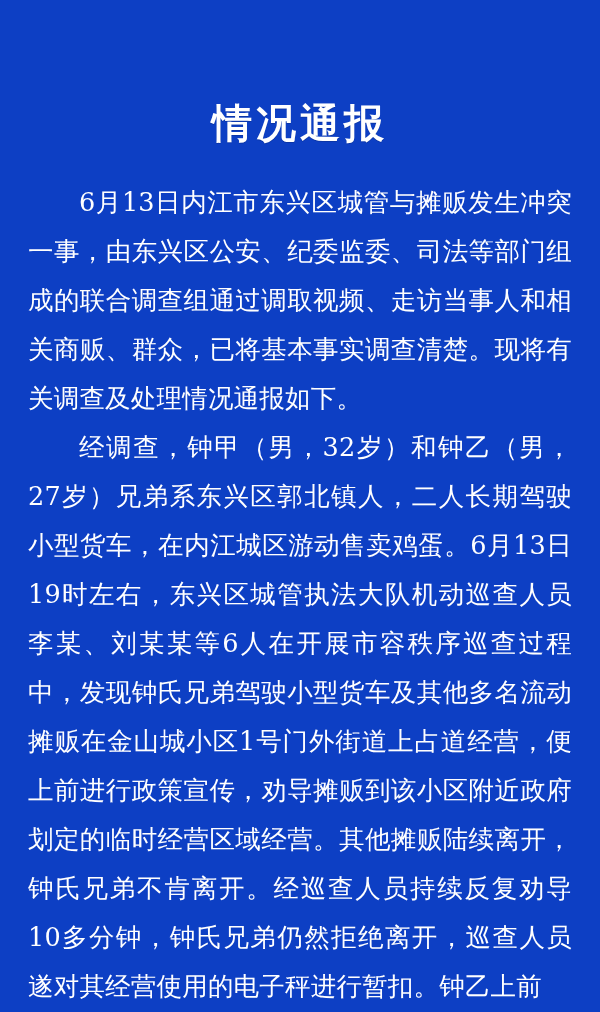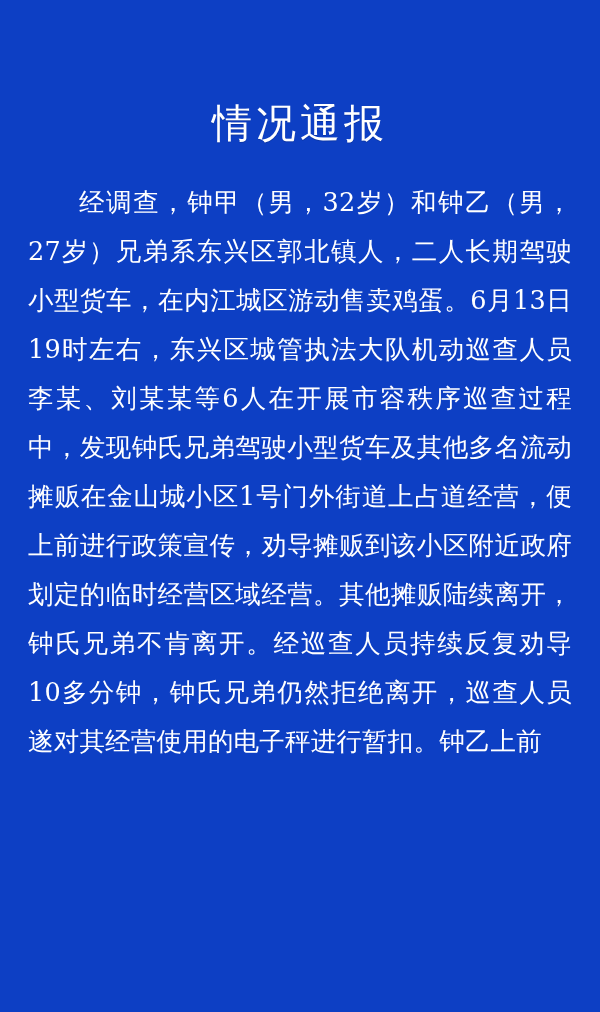--- a/index.html
+++ b/index.html
@@ -19,21 +19,21 @@
     width: 600px;
     height: 1012px;
     box-sizing: border-box;
     padding: 0 28px;
     display: flex;
     flex-direction: column;
   }
   .title {
     text-align: center;
     font-size: 40px;
-    font-weight: normal;
+    font-weight: bold;
     letter-spacing: 4px;
     margin-top: 96px;
     color: #ffffff;
     font-family: "DejaVu Serif", "Liberation Serif", serif;
     text-shadow: 0 1px 0 rgba(0,0,0,0.15);
   }
   .body-text {
     font-size: 25.5px;
     line-height: 49px;
     text-align: justify;
@@ -48,15 +48,16 @@
   .para + .para {
     margin-top: 0px;
   }
 </style>
 </head>
 <body>
 
 <div class="page">
   <h1 class="title">情况通报</h1>
   <div class="body-text">
+    <p class="para">6月13日内江市东兴区城管与摊贩发生冲突一事，由东兴区公安、纪委监委、司法等部门组成的联合调查组通过调取视频、走访当事人和相关商贩、群众，已将基本事实调查清楚。现将有关调查及处理情况通报如下。</p>
     <p class="para">经调查，钟甲（男，32岁）和钟乙（男，27岁）兄弟系东兴区郭北镇人，二人长期驾驶小型货车，在内江城区游动售卖鸡蛋。6月13日19时左右，东兴区城管执法大队机动巡查人员李某、刘某某等6人在开展市容秩序巡查过程中，发现钟氏兄弟驾驶小型货车及其他多名流动摊贩在金山城小区1号门外街道上占道经营，便上前进行政策宣传，劝导摊贩到该小区附近政府划定的临时经营区域经营。其他摊贩陆续离开，钟氏兄弟不肯离开。经巡查人员持续反复劝导10多分钟，钟氏兄弟仍然拒绝离开，巡查人员遂对其经营使用的电子秤进行暂扣。钟乙上前</p>
   </div>
 </div>
 
 </body></html>

